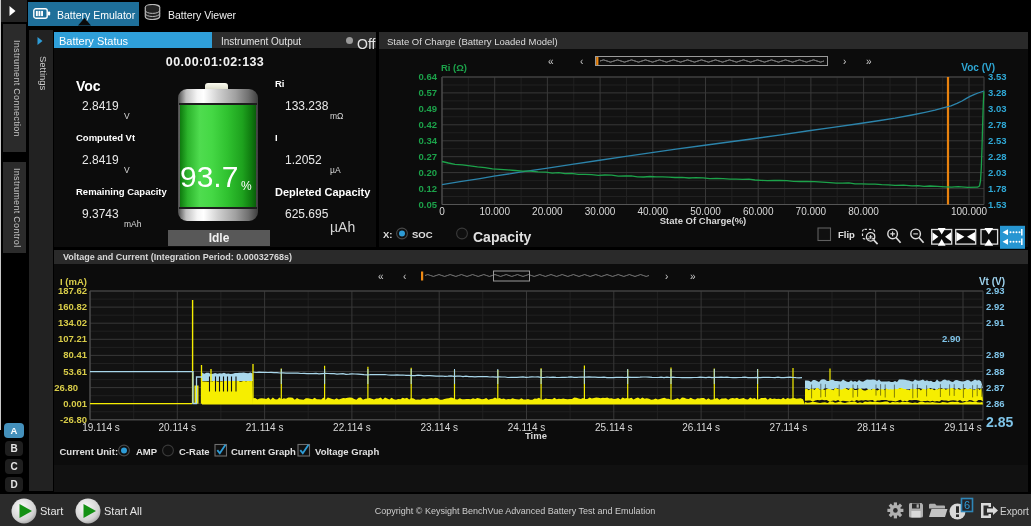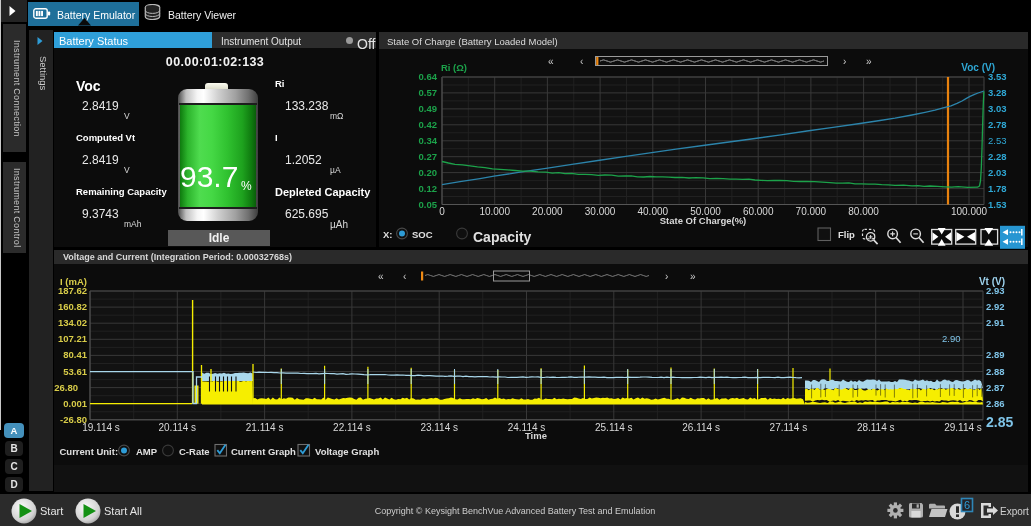--- a/index.html
+++ b/index.html
@@ -67,21 +67,21 @@
 <div class="abs" style="left:124px;top:218.5px;font-size:8.5px;color:#d8d8d8">mAh</div>
 
 <div class="abs" style="left:275px;top:77.5px;font-size:9.5px;font-weight:bold;color:#fff">Ri</div>
 <div class="abs" style="left:285px;top:98.5px;font-size:12px;color:#e8e8e8">133.238</div>
 <div class="abs" style="left:330px;top:110.5px;font-size:8.5px;color:#d8d8d8">mΩ</div>
 <div class="abs" style="left:275px;top:131.5px;font-size:9.5px;font-weight:bold;color:#fff">I</div>
 <div class="abs" style="left:285px;top:152.5px;font-size:12px;color:#e8e8e8">1.2052</div>
 <div class="abs" style="left:330px;top:164.5px;font-size:8.5px;color:#d8d8d8">µA</div>
 <div class="abs" style="left:275px;top:185.5px;font-size:11px;font-weight:bold;color:#fff">Depleted Capacity</div>
 <div class="abs" style="left:285px;top:206.5px;font-size:12px;color:#e8e8e8">625.695</div>
-<div class="abs" style="left:330px;top:218.5px;font-size:10px;color:#d8d8d8">µAh</div>
+<div class="abs" style="left:330px;top:218.5px;font-size:14px;color:#d8d8d8">µAh</div>
 
 <div class="abs" style="left:205px;top:83px;width:23px;height:9px;border-radius:3px 3px 0 0;background:linear-gradient(180deg,#fdfdf2,#cfcfba)"></div>
 <div class="abs" style="left:178px;top:89px;width:80px;height:132px;border-radius:9px;background:linear-gradient(90deg,#4a4a4a 0%,#c0c0c0 10%,#f5f5f5 24%,#ffffff 32%,#d0d0d0 50%,#a0a0a0 72%,#707070 88%,#3e3e3e 100%)"></div>
 <div class="abs" style="left:180px;top:104.5px;width:76px;height:102px;background:linear-gradient(90deg,#0e7a0e 0%,#2cb32c 10%,#4fdc4f 26%,#45d845 42%,#30c230 62%,#1ea21e 82%,#0f7a0f 94%,#0a5c0a 100%)"></div>
 <div class="abs" style="left:179px;top:102.5px;width:78px;height:2px;background:#1d1d1d"></div>
 <div class="abs" style="left:179px;top:206.5px;width:78px;height:2px;background:#1d1d1d"></div>
 <div class="abs" style="left:180px;top:160px;width:73px;text-align:left;font-size:30px;color:#fff">93.7</div>
 <div class="abs" style="left:241px;top:179px;font-size:12px;color:#fff">%</div>
 <div class="abs" style="left:168px;top:229.5px;width:102px;height:16px;background:#585858;color:#f2f2f2;font-size:12px;font-weight:bold;text-align:center;line-height:16px">Idle</div>
 
@@ -112,21 +112,21 @@
 </svg>
 <div class="abs" style="left:400px;top:71.0px;width:37px;text-align:right;font-size:9.5px;font-weight:bold;color:#1ca24a">0.64</div>
 <div class="abs" style="left:988px;top:71.0px;font-size:9.5px;font-weight:bold;color:#2fa8d5">3.53</div>
 <div class="abs" style="left:400px;top:86.9px;width:37px;text-align:right;font-size:9.5px;font-weight:bold;color:#1ca24a">0.57</div>
 <div class="abs" style="left:988px;top:86.9px;font-size:9.5px;font-weight:bold;color:#2fa8d5">3.28</div>
 <div class="abs" style="left:400px;top:102.9px;width:37px;text-align:right;font-size:9.5px;font-weight:bold;color:#1ca24a">0.49</div>
 <div class="abs" style="left:988px;top:102.9px;font-size:9.5px;font-weight:bold;color:#2fa8d5">3.03</div>
 <div class="abs" style="left:400px;top:118.8px;width:37px;text-align:right;font-size:9.5px;font-weight:bold;color:#1ca24a">0.42</div>
 <div class="abs" style="left:988px;top:118.8px;font-size:9.5px;font-weight:bold;color:#2fa8d5">2.78</div>
 <div class="abs" style="left:400px;top:134.8px;width:37px;text-align:right;font-size:9.5px;font-weight:bold;color:#1ca24a">0.34</div>
-<div class="abs" style="left:988px;top:134.8px;font-size:9.5px;font-weight:normal;color:#2fa8d5">2.53</div>
+<div class="abs" style="left:988px;top:134.8px;font-size:9.5px;font-weight:bold;color:#2fa8d5">2.53</div>
 <div class="abs" style="left:400px;top:150.7px;width:37px;text-align:right;font-size:9.5px;font-weight:bold;color:#1ca24a">0.27</div>
 <div class="abs" style="left:988px;top:150.7px;font-size:9.5px;font-weight:bold;color:#2fa8d5">2.28</div>
 <div class="abs" style="left:400px;top:166.6px;width:37px;text-align:right;font-size:9.5px;font-weight:bold;color:#1ca24a">0.20</div>
 <div class="abs" style="left:988px;top:166.6px;font-size:9.5px;font-weight:bold;color:#2fa8d5">2.03</div>
 <div class="abs" style="left:400px;top:182.6px;width:37px;text-align:right;font-size:9.5px;font-weight:bold;color:#1ca24a">0.12</div>
 <div class="abs" style="left:988px;top:182.6px;font-size:9.5px;font-weight:bold;color:#2fa8d5">1.78</div>
 <div class="abs" style="left:400px;top:198.5px;width:37px;text-align:right;font-size:9.5px;font-weight:bold;color:#1ca24a">0.05</div>
 <div class="abs" style="left:988px;top:198.5px;font-size:9.5px;font-weight:bold;color:#2fa8d5">1.53</div>
 <div class="abs" style="left:412.0px;top:206px;width:60px;text-align:center;font-size:10px;color:#d9d9d9">0</div>
 <div class="abs" style="left:464.7px;top:206px;width:60px;text-align:center;font-size:10px;color:#d9d9d9">10.000</div>
@@ -271,21 +271,21 @@
 <path d="M751,118.80000000000001L751.0,110.5L753.0,110.5L755.0,110.8L757.0,111.9L759.0,110.1L761.0,110.0L763.0,111.0L765.0,112.1L767.0,109.8L769.0,109.3L771.0,109.5L773.0,110.9L775.0,111.0L777.0,109.8L779.0,109.8L781.0,111.0L783.0,111.1L785.0,111.3L787.0,111.4L789.0,109.4L791.0,110.7L793.0,111.7L795.0,112.1L797.0,110.2L799.0,111.8L801.0,111.1L803.0,112.0L805.0,109.9L807.0,111.3L809.0,111.7L811.0,110.6L813.0,109.5L815.0,109.8L817.0,109.7L819.0,109.5L821.0,109.7L823.0,111.0L825.0,109.5L827.0,111.5L829.0,111.4L831.0,111.6L833.0,111.6L835.0,111.3L837.0,112.0L839.0,112.1L841.0,111.1L843.0,112.1L845.0,109.5L847.0,109.5L849.0,109.4L851.0,109.8L853.0,110.3L855.0,110.6L857.0,111.2L859.0,111.4L861.0,109.5L863.0,110.4L865.0,110.8L867.0,110.3L869.0,109.6L871.0,111.0L873.0,110.3L875.0,111.3L877.0,110.7L879.0,112.1L881.0,112.0L883.0,109.4L885.0,111.5L887.0,111.4L889.0,110.1L891.0,109.6L893.0,110.6L895.0,110.3L897.0,111.4L899.0,112.0L901.0,110.3L903.0,110.1L905.0,110.7L907.0,111.3L909.0,111.6L911.0,110.9L913.0,110.1L915.0,110.2L917.0,111.7L919.0,110.8L921.0,109.4L923.0,110.5L925.0,109.9L927.0,111.2L929.0,118.1L926.8,118.4L924.6,118.2L922.4,118.8L920.2,119.6L918.0,118.9L915.8,118.6L913.6,119.5L911.4,118.1L909.2,118.6L907.0,119.3L904.8,118.0L902.6,119.2L900.4,118.6L898.2,118.0L896.0,118.4L893.8,118.7L891.6,118.6L889.4,118.8L887.2,118.1L885.0,118.3L882.8,119.6L880.6,118.7L878.4,118.8L876.2,118.1L874.0,118.4L871.8,119.5L869.6,119.1L867.4,118.8L865.2,118.1L863.0,118.6L860.8,119.2L858.6,118.7L856.4,118.9L854.2,119.4L852.0,119.0L849.8,119.0L847.6,118.1L845.4,118.0L843.2,119.2L841.0,118.7L838.8,119.4L836.6,119.3L834.4,119.5L832.2,118.6L830.0,119.6L827.8,119.2L825.6,119.4L823.4,118.2L821.2,119.2L819.0,118.7L816.8,119.6L814.6,119.6L812.4,118.3L810.2,118.7L808.0,118.4L805.8,118.8L803.6,118.5L801.4,119.1L799.2,118.2L797.0,118.3L794.8,118.7L792.6,118.1L790.4,118.6L788.2,119.4L786.0,119.4L783.8,118.3L781.6,118.0L779.4,119.3L777.2,119.5L775.0,119.0L772.8,118.2L770.6,118.4L768.4,119.5L766.2,119.5L764.0,118.0L761.8,118.3L759.6,118.7L757.4,118.4L755.2,119.2L753.0,118.6Z" fill="#a9d7eb"></path>
 <path d="M757.6,114.5V128.4 M766.8,113.7V127.4 M771.4,114.2V126.9 M785.2,114.6V126.3 M799.0,114.5V127.6 M803.6,115.0V126.8 M822.0,114.5V125.6 M826.6,114.2V125.6 M831.2,114.4V127.5 M840.4,114.6V127.6 M858.8,113.8V128.3 M863.4,114.4V127.7 M872.6,115.3V126.4 M886.4,114.2V127.0 M895.6,114.4V125.7 M900.2,114.2V125.9 M909.4,114.1V127.9 M918.6,115.2V127.4 M923.2,114.8V126.2 M927.8,115.3V126.8" stroke="#15150f" stroke-width="0.8" opacity="0.65"></path>
 </svg>
 <div class="abs" style="left:47px;top:285.0px;width:40px;text-align:right;font-size:9.5px;font-weight:bold;color:#d8cc49">187.62</div>
 <div class="abs" style="left:986px;top:285.0px;font-size:9.5px;font-weight:bold;color:#7fc4e8">2.93</div>
 <div class="abs" style="left:47px;top:301.1px;width:40px;text-align:right;font-size:9.5px;font-weight:bold;color:#d8cc49">160.82</div>
 <div class="abs" style="left:986px;top:301.1px;font-size:9.5px;font-weight:bold;color:#7fc4e8">2.92</div>
 <div class="abs" style="left:47px;top:317.2px;width:40px;text-align:right;font-size:9.5px;font-weight:bold;color:#d8cc49">134.02</div>
 <div class="abs" style="left:986px;top:317.2px;font-size:9.5px;font-weight:bold;color:#7fc4e8">2.91</div>
 <div class="abs" style="left:47px;top:333.3px;width:40px;text-align:right;font-size:9.5px;font-weight:bold;color:#d8cc49">107.21</div>
-<div class="abs" style="left:942px;top:333.3px;font-size:9.5px;font-weight:normal;color:#7fc4e8">2.90</div>
+<div class="abs" style="left:942px;top:333.3px;font-size:9.5px;font-weight:bold;color:#7fc4e8">2.90</div>
 <div class="abs" style="left:47px;top:349.4px;width:40px;text-align:right;font-size:9.5px;font-weight:bold;color:#d8cc49">80.41</div>
 <div class="abs" style="left:986px;top:349.4px;font-size:9.5px;font-weight:bold;color:#7fc4e8">2.89</div>
 <div class="abs" style="left:47px;top:365.5px;width:40px;text-align:right;font-size:9.5px;font-weight:bold;color:#d8cc49">53.61</div>
 <div class="abs" style="left:986px;top:365.5px;font-size:9.5px;font-weight:bold;color:#7fc4e8">2.88</div>
 <div class="abs" style="left:38px;top:381.6px;width:40px;text-align:right;font-size:9.5px;font-weight:bold;color:#d8cc49">26.80</div>
 <div class="abs" style="left:986px;top:381.6px;font-size:9.5px;font-weight:bold;color:#7fc4e8">2.87</div>
 <div class="abs" style="left:47px;top:397.7px;width:40px;text-align:right;font-size:9.5px;font-weight:bold;color:#d8cc49">0.001</div>
 <div class="abs" style="left:986px;top:397.7px;font-size:9.5px;font-weight:bold;color:#7fc4e8">2.86</div>
 <div class="abs" style="left:47px;top:413.8px;width:40px;text-align:right;font-size:9.5px;font-weight:bold;color:#d8cc49">-26.80</div>
 <div class="abs" style="left:986px;top:413.8px;font-size:14px;font-weight:bold;color:#7fc4e8">2.85</div>

